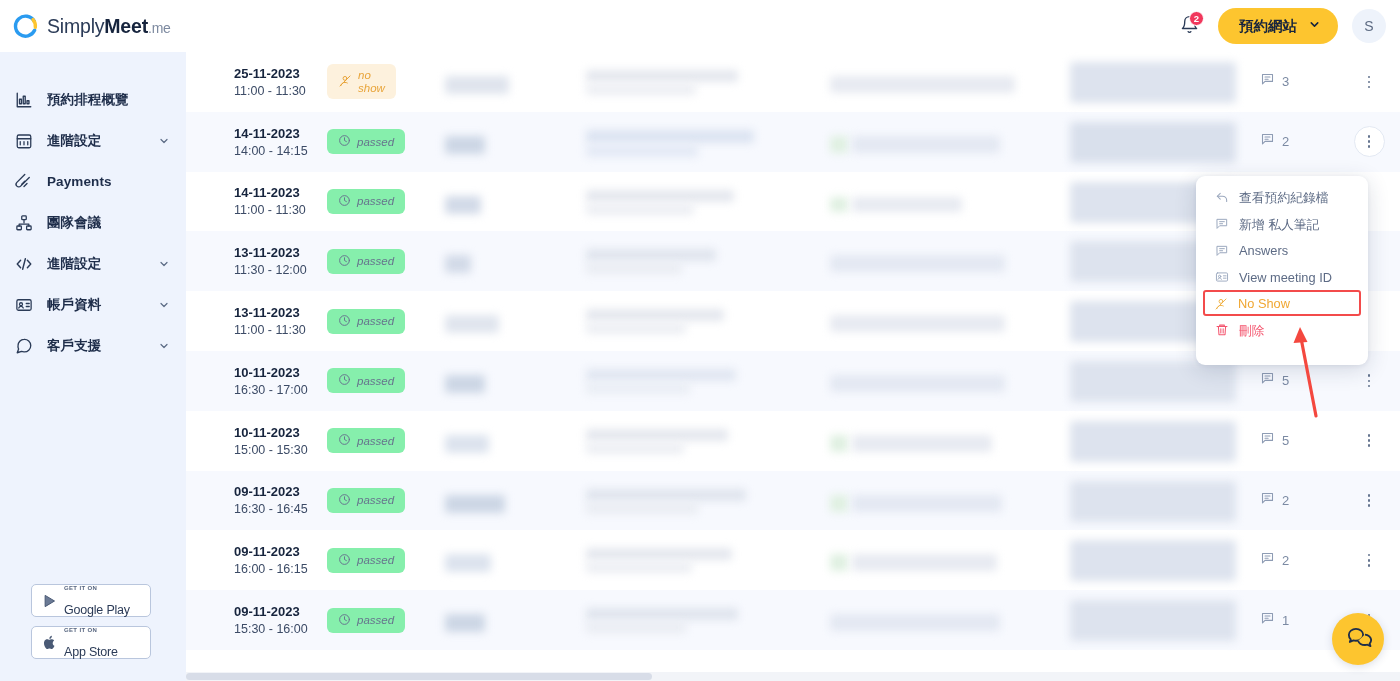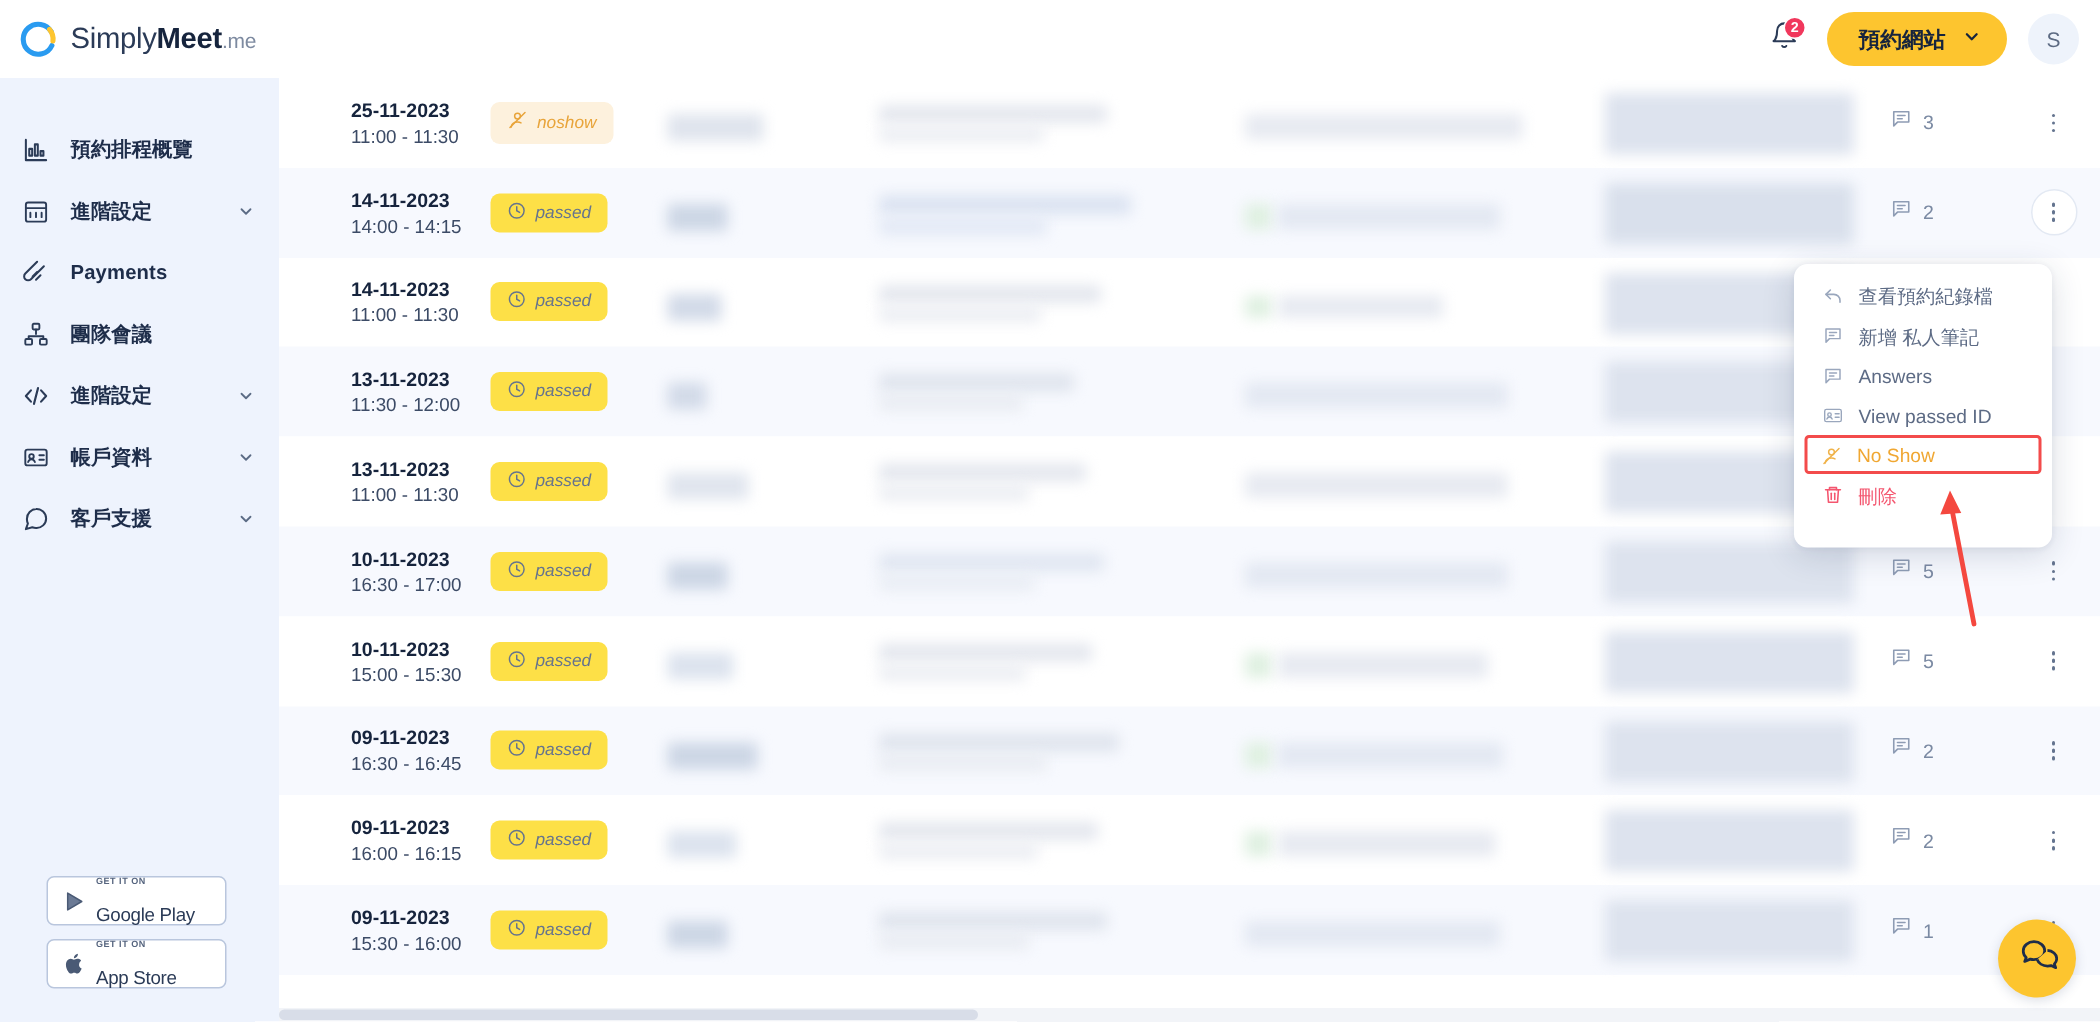--- a/index.html
+++ b/index.html
@@ -100,23 +100,23 @@
   }
   .date-main { font-size: 13px; font-weight: 700; color: #16243d; white-space: nowrap; }
   .date-time { font-size: 12.5px; font-weight: 400; color: #3c4b66; white-space: nowrap; }
 
   .cell-status { width: 125px; flex: 0 0 auto; display: flex; padding-left: 21px; }
   .badge {
     display: inline-flex; align-items: center; gap: 6px;
     border-radius: 6px; padding: 5px 11px; font-size: 11.5px;
     font-style: italic; white-space: nowrap;
   }
-  .badge.passed { background: #fde047; color: #66748d; }
+  .badge.passed { background: #86efac; color: #66748d; }
   .badge.noshow { background: #fdf1dd; color: #e8a43a; line-height: 1.08; }
-  .badge.noshow .bl { display: flex; }
+  .badge.noshow .bl { display: flex; flex-direction: column; }
 
   .cell-blur { flex: 0 0 auto; height: 100%; position: relative; }
   .cell-grow { flex: 1 1 auto; height: 100%; position: relative; }
 
   .blur {
     position: absolute; border-radius: 2px;
     filter: blur(4.5px);
   }
 
   .cell-comments {
@@ -822,21 +822,21 @@
       <div class="ctx-item">
         <span class="ctx-ico">
           <svg width="14" height="14" viewBox="0 0 24 24" fill="none" stroke="currentColor" stroke-width="1.6" stroke-linecap="round" stroke-linejoin="round">
               <rect x="2.5" y="5" width="19" height="14" rx="2"></rect>
               <circle cx="8" cy="11" r="2"></circle>
               <path d="M5 16c.6-1.6 1.7-2.3 3-2.3s2.4.7 3 2.3"></path>
               <line x1="14.5" y1="10" x2="19" y2="10"></line>
               <line x1="14.5" y1="14" x2="19" y2="14"></line>
             </svg>
         </span>
-        <span>View passed ID</span>
+        <span>View meeting ID</span>
       </div>
       <div class="ctx-item highlight">
         <span class="ctx-ico">
           <svg width="14" height="14" viewBox="0 0 24 24" fill="none" stroke="currentColor" stroke-width="1.7" stroke-linecap="round">
               <circle cx="12" cy="7.5" r="3.3"></circle>
               <path d="M4.8 20c.7-3.7 3.7-5.6 7.2-5.6 1.5 0 2.9.35 4 1"></path>
               <line x1="3.4" y1="20.6" x2="20.6" y2="3.4"></line>
             </svg>
         </span>
         <span>No Show</span>

